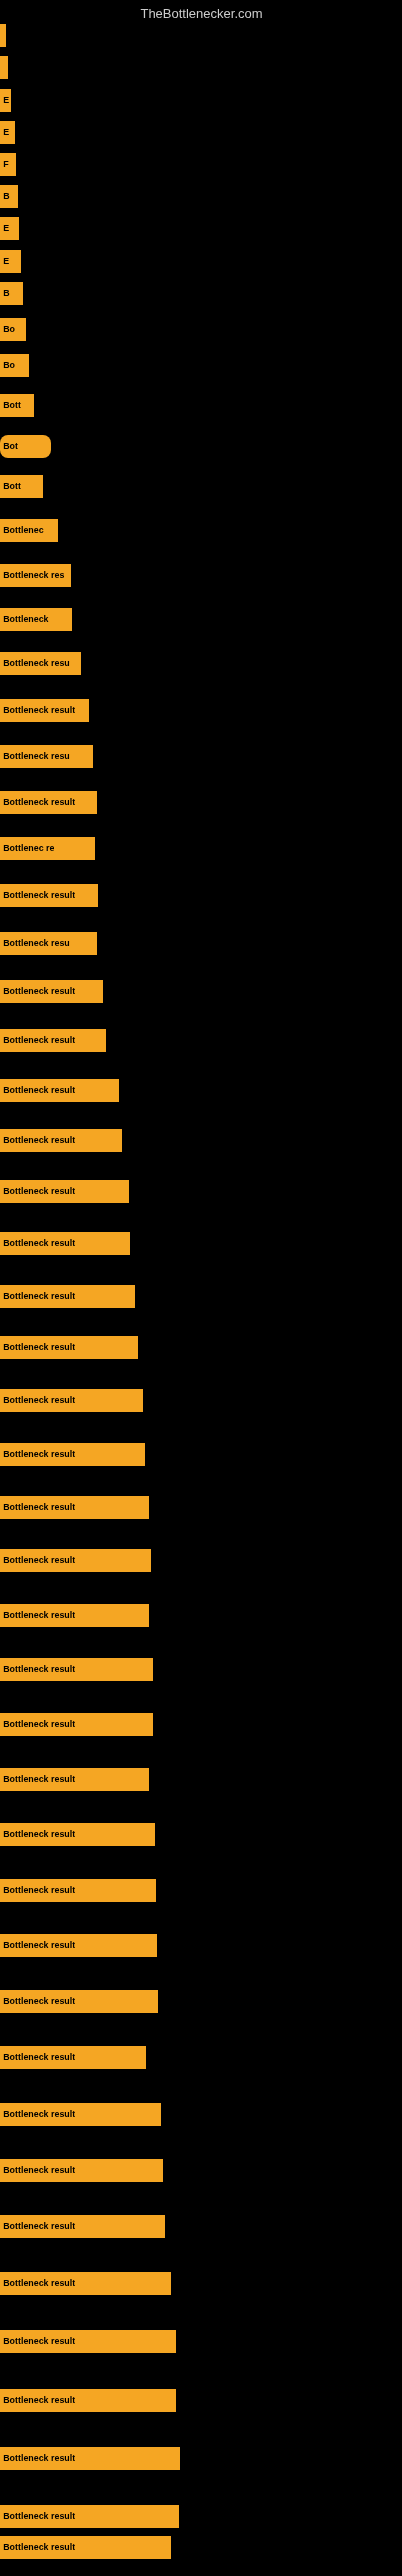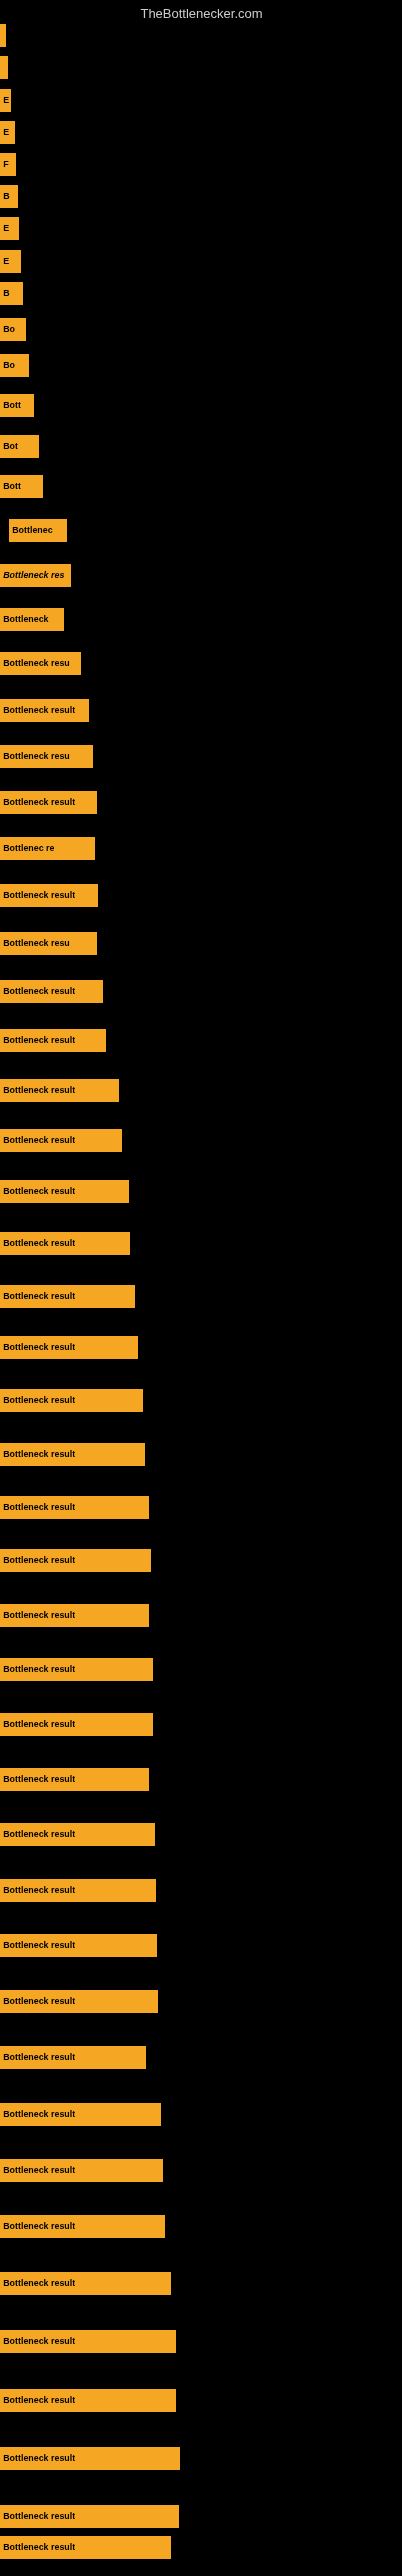--- a/index.html
+++ b/index.html
@@ -103,41 +103,41 @@
     <div class="bar" style="width: 29px;">
       <span class="bar-label">Bo</span>
     </div>
   </div>
 <div class="bar-container" style="top: 394px; left: 0px;">
     <div class="bar" style="width: 34px;">
       <span class="bar-label">Bott</span>
     </div>
   </div>
 <div class="bar-container" style="top: 435px; left: 0px;">
-    <div class="bar" style="width: 39px;">
+    <div class="bar" style="width: 51px; border-radius: 8px;">
       <span class="bar-label">Bot</span>
     </div>
   </div>
 <div class="bar-container" style="top: 475px; left: 0px;">
     <div class="bar" style="width: 43px;">
       <span class="bar-label">Bott</span>
     </div>
   </div>
-<div class="bar-container" style="top: 519px; left: 0px; padding-left: 9px;">
+<div class="bar-container" style="top: 519px; left: 0px;">
     <div class="bar" style="width: 58px;">
       <span class="bar-label">Bottlenec</span>
     </div>
   </div>
-<div class="bar-container" style="top: 564px; left: 0px; font-style: italic;">
+<div class="bar-container" style="top: 564px; left: 0px;">
     <div class="bar" style="width: 71px;">
       <span class="bar-label">Bottleneck res</span>
     </div>
   </div>
 <div class="bar-container" style="top: 608px; left: 0px;">
-    <div class="bar" style="width: 64px;">
+    <div class="bar" style="width: 72px;">
       <span class="bar-label">Bottleneck</span>
     </div>
   </div>
 <div class="bar-container" style="top: 652px; left: 0px;">
     <div class="bar" style="width: 81px;">
       <span class="bar-label">Bottleneck resu</span>
     </div>
   </div>
 <div class="bar-container" style="top: 699px; left: 0px;">
     <div class="bar" style="width: 89px;">

